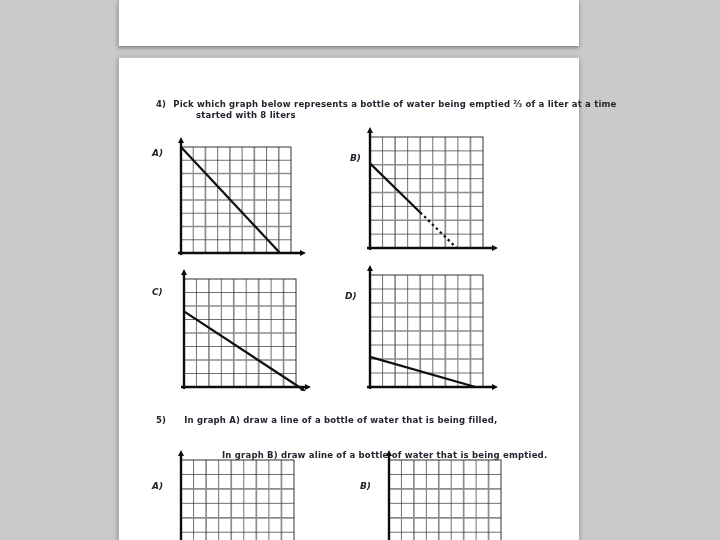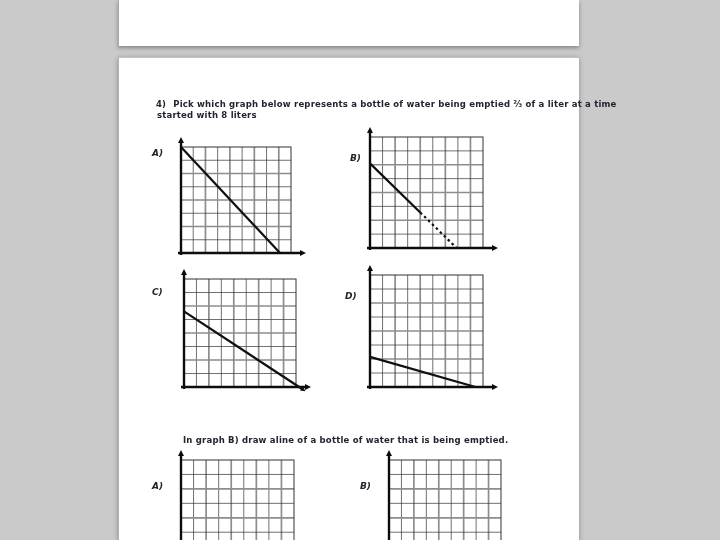--- a/index.html
+++ b/index.html
@@ -21,27 +21,27 @@
     box-shadow:0 1px 5px rgba(0,0,0,0.30);
     border-left:1px solid #b0b0b0;
     border-top:1px solid #c2c2c2;
   }
   .q-line {
     position:absolute;
     font-size:8.5px; font-weight:600; letter-spacing:0.2px;
     color:#20242e; white-space:nowrap;
   }
   .q-num { display:inline-block; }
-  .q-text { display:inline-block; }
+  .q-text { display:inline-block;margin-left:39px; }
   #q4-line1 { left:37px; top:41px; }
   #q4-line1 .q-text { margin-left:7px; }
   #q4-line2 { left:38px; top:52px; }
   #q5-line1 { left:37px; top:357px; }
   #q5-line1 .q-text { margin-left:18px; }
-  #q5-line2 { left:64px; top:377px; }
+  #q5-line2 { left:64px; top:392px; }
   .graph-label {
     position:absolute;
     font-size:9px; font-weight:bold; font-style:italic;
     color:#20242e;
   }
   #lbl-q4A { left:33px;  top:90px;  }
   #lbl-q4B { left:231px; top:95px;  }
   #lbl-q4C { left:33px;  top:229px; }
   #lbl-q4D { left:226px; top:233px; }
   #lbl-q5A { left:33px;  top:423px; }
@@ -172,20 +172,23 @@
         <line x1="5" y1="108" x2="118" y2="108" stroke="#333333" stroke-width="0.7" stroke-linecap="butt"></line>
         <rect x="5" y="10" width="113" height="112" fill="none" stroke="#333333" stroke-width="1"></rect>
         <line x1="5" y1="5" x2="5" y2="124" stroke="#0c0c0c" stroke-width="2.4" stroke-linecap="butt"></line>
         <polygon points="5,0 2,6 8,6" fill="#0c0c0c"></polygon>
         <line x1="2" y1="122" x2="128" y2="122" stroke="#0c0c0c" stroke-width="2.4" stroke-linecap="butt"></line>
         <polygon points="133,122 127,119 127,125" fill="#0c0c0c"></polygon>
         <line x1="5" y1="91.89999999999999" x2="110.46666666666667" y2="122" stroke="#101010" stroke-width="2.2" stroke-linecap="butt"></line>
       </svg>
     </div>
 
+  <div class="q-line" id="q5-line1">
+    <span class="q-num">5)</span><span class="q-text">In graph A) draw a line of a bottle of water that is being filled,</span>
+  </div>
   <div class="q-line" id="q5-line2">
     <span class="q-text">In graph B) draw aline of a bottle of water that is being emptied.</span>
   </div>
 
   <div class="graph-label" id="lbl-q5A">A)</div>
   <div class="graph" id="g-q5A">
       <svg width="136" height="150" style="left: -5px; top: -10px;">
         <line x1="17.555555555555557" y1="10" x2="17.555555555555557" y2="140" stroke="#333333" stroke-width="0.7" stroke-linecap="butt"></line>
         <line x1="30.11111111111111" y1="10" x2="30.11111111111111" y2="140" stroke="#8d8d8d" stroke-width="1.7" stroke-linecap="butt"></line>
         <line x1="42.666666666666664" y1="10" x2="42.666666666666664" y2="140" stroke="#333333" stroke-width="0.7" stroke-linecap="butt"></line>

